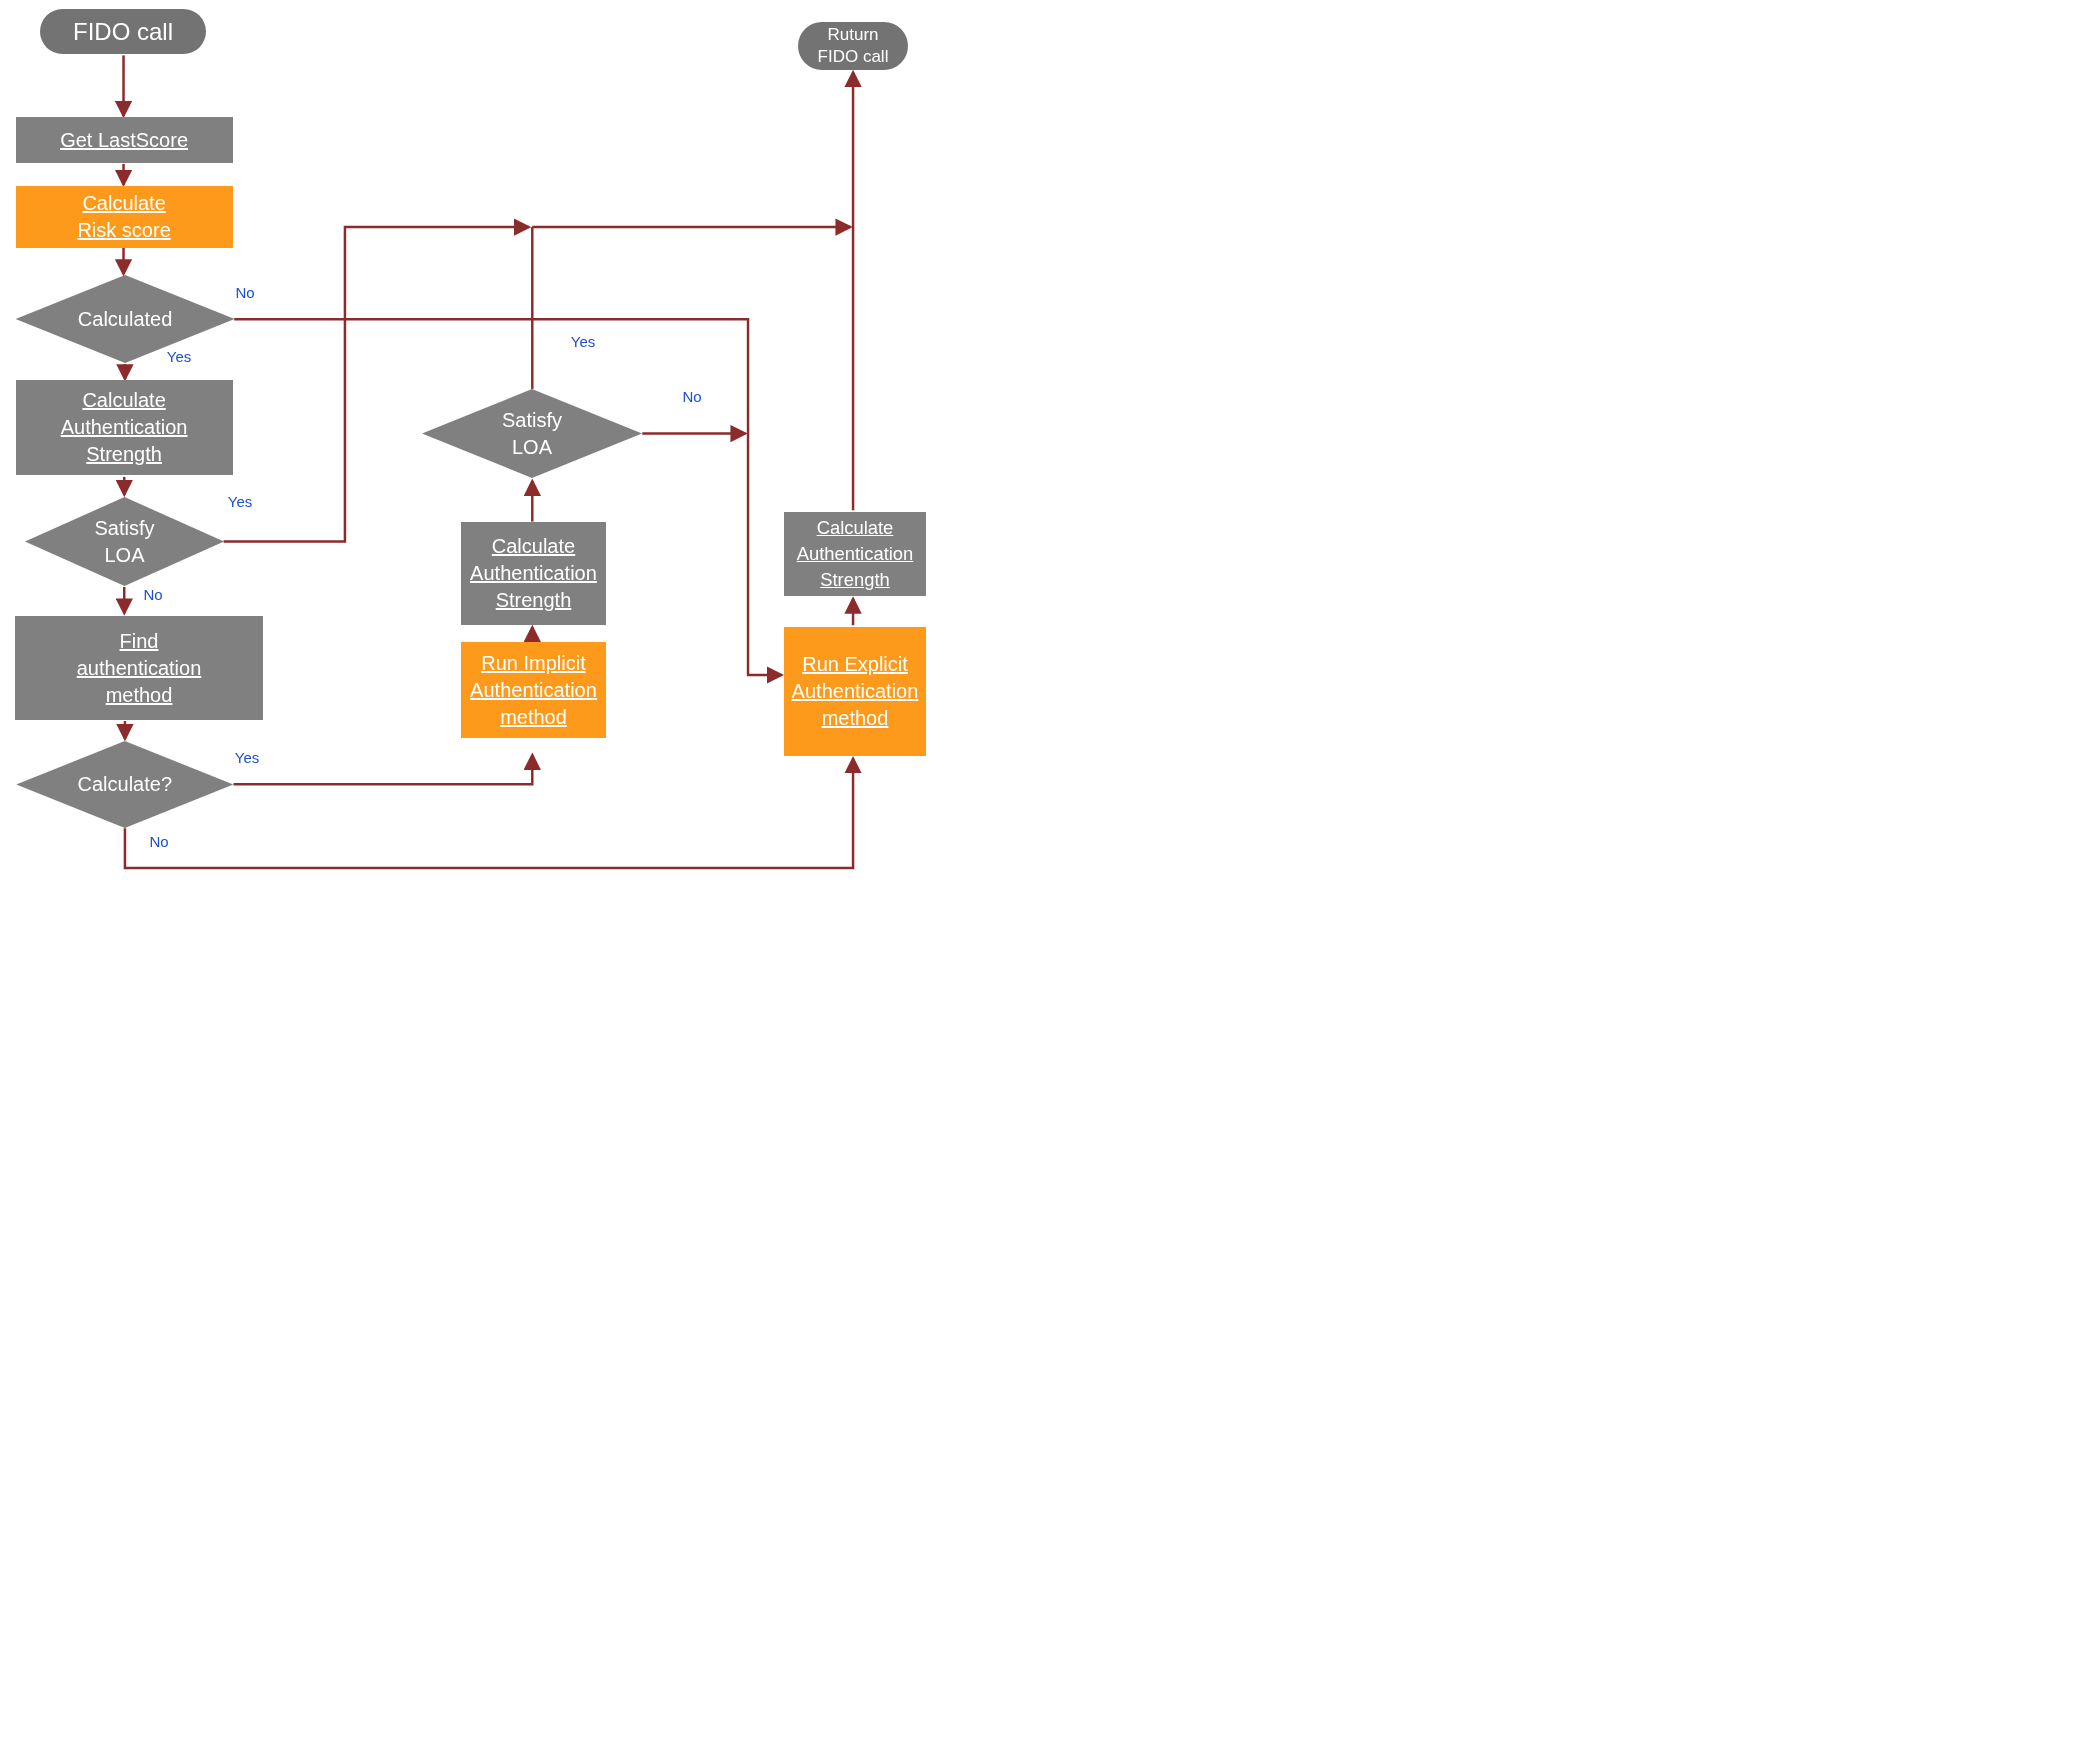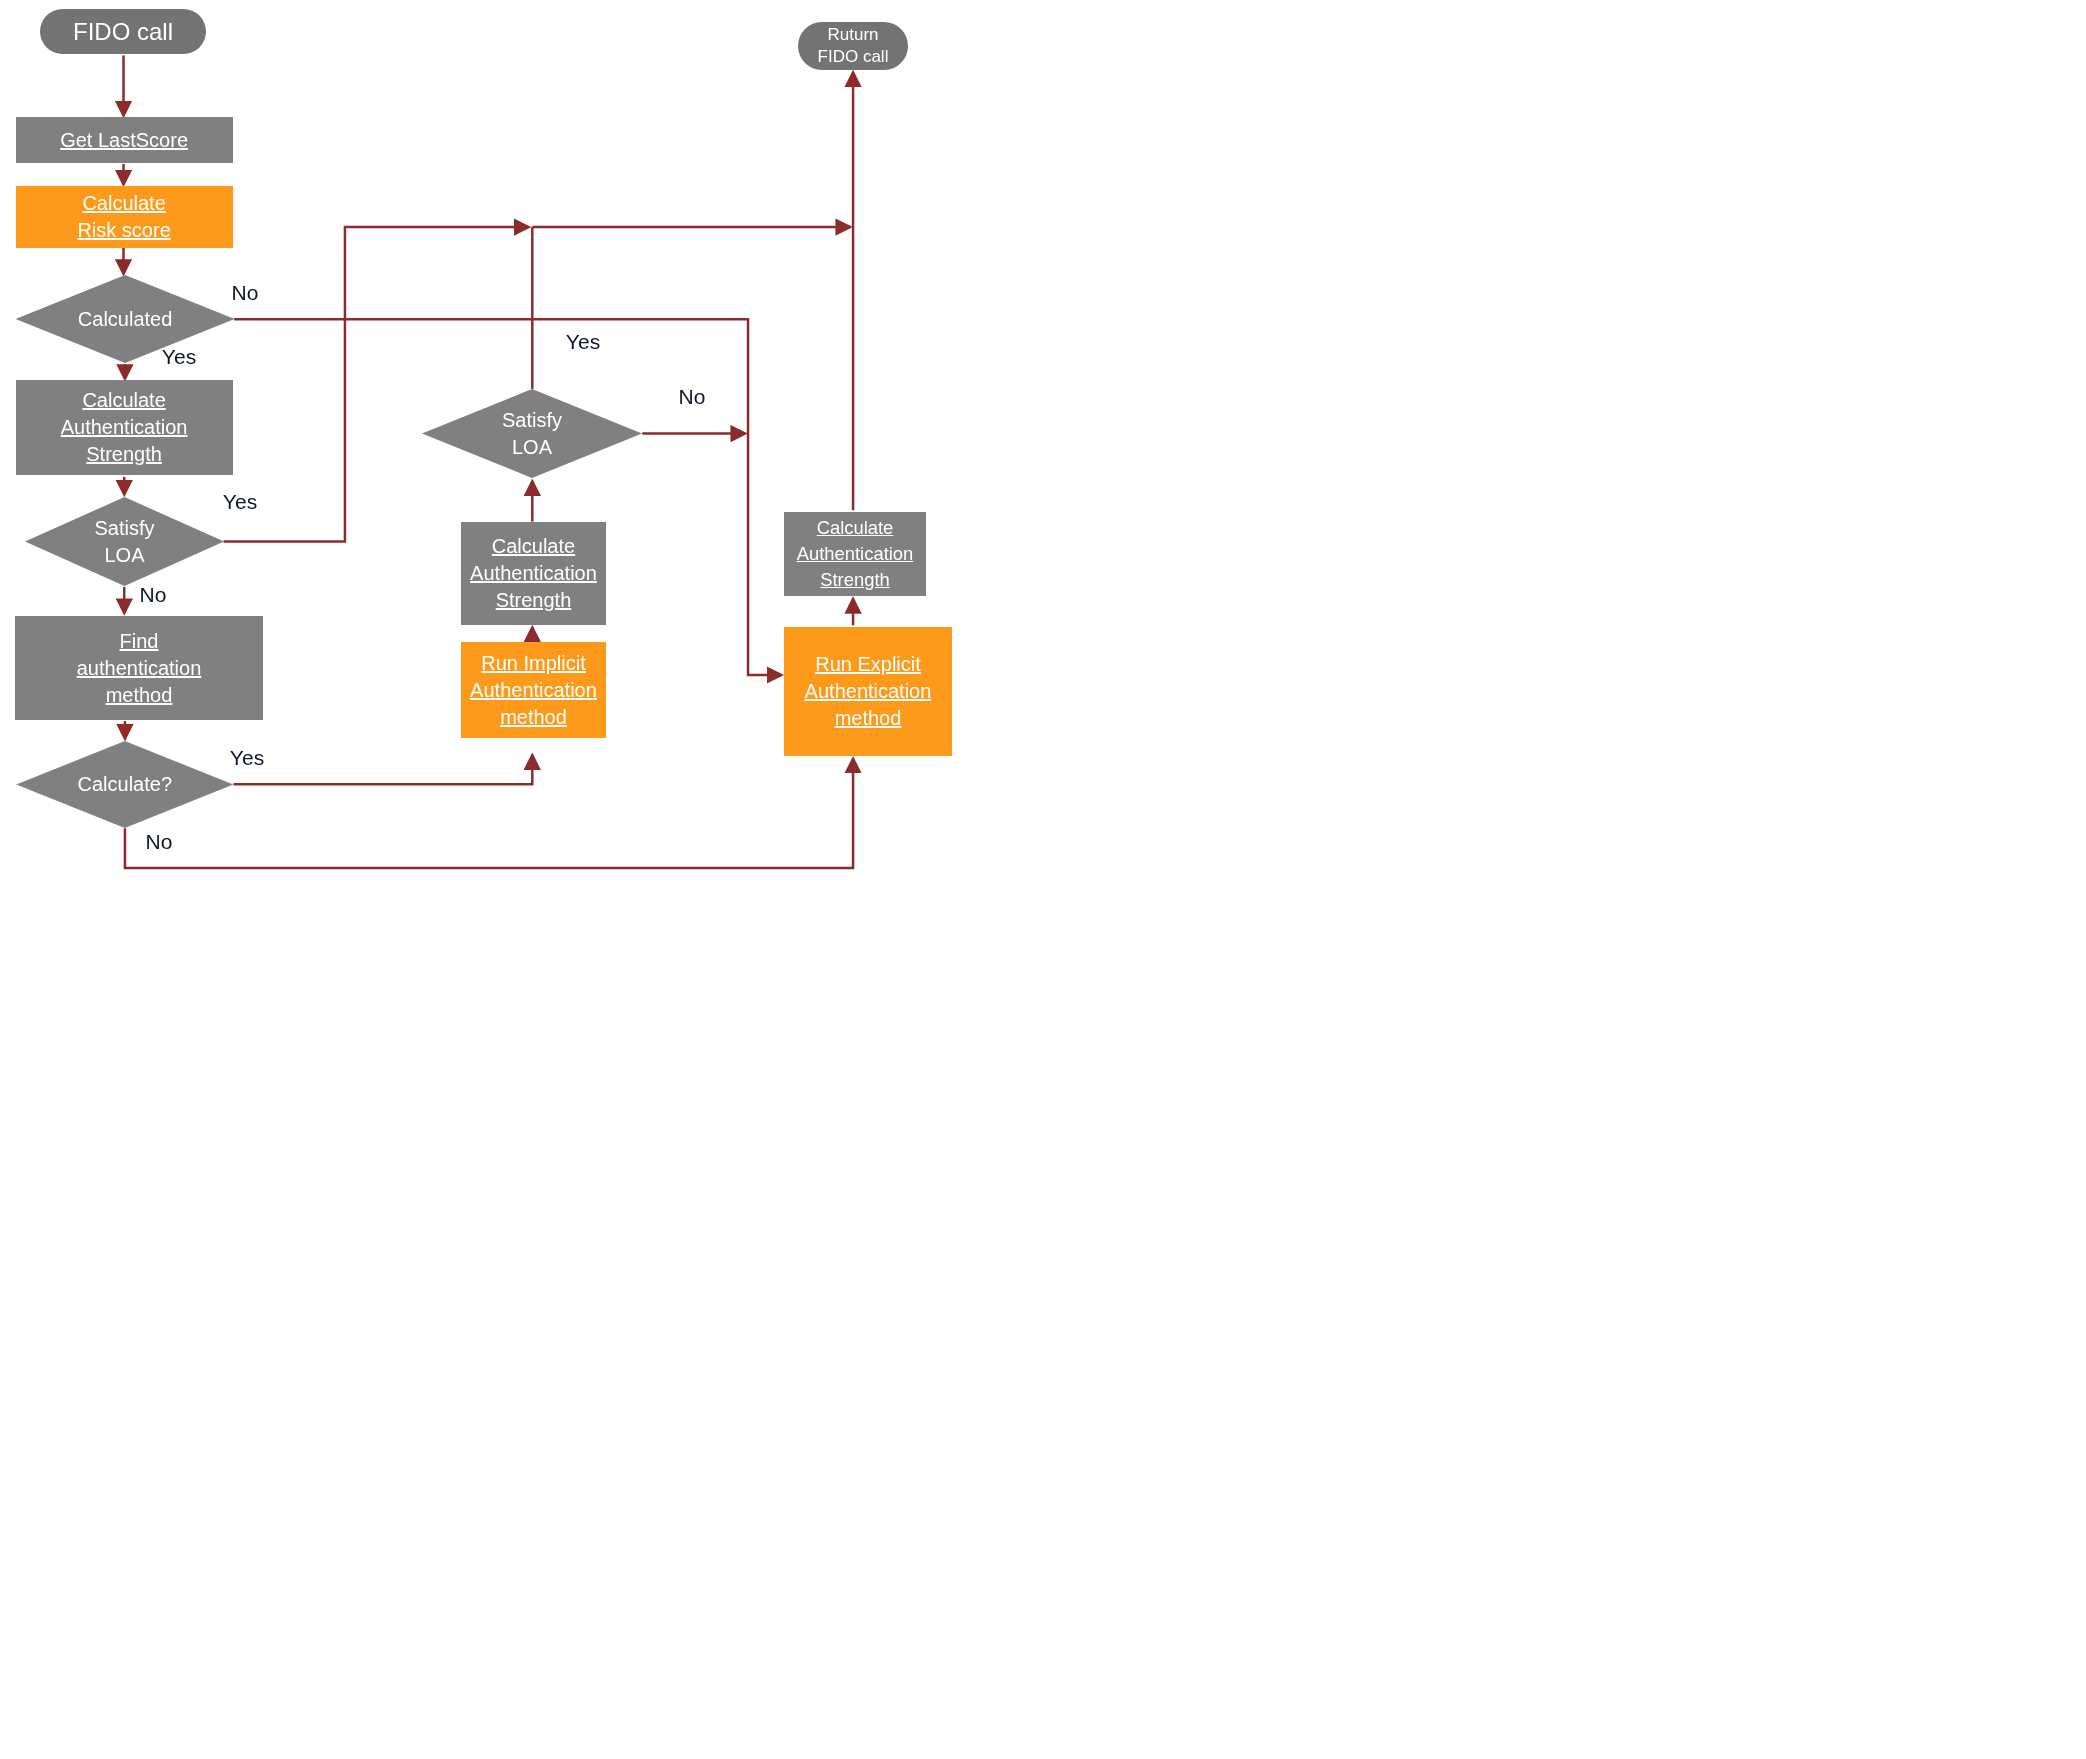--- a/index.html
+++ b/index.html
@@ -24,22 +24,22 @@
   .pill{border-radius:43px;}
   .pill.big{font-size:24px;line-height:28px;}
   .pill.small{font-size:17px;line-height:22px;}
   .diamond{clip-path:polygon(50% 0,100% 50%,50% 100%,0 50%);}
   .compact{font-size:18.4px;line-height:26px;}
   .green{background:#737373;}
   .gray{background:#808080;}
   .orange{background:#FD9A1B;}
   .edge-label{
     position:absolute;
-    color:#0f172a;
-    font-size:21px;line-height:23.4px;
+    color:#1d4ed8;
+    font-size:15px;line-height:23.4px;
     transform:translate(-50%,-50%);
     white-space:nowrap;
   }
 </style>
 </head>
 <body>
 
 <div class="stage" id="stage" style="width: 1044px; height: 880px; background: rgb(255, 255, 255);">
   <svg id="edge-layer" xmlns="http://www.w3.org/2000/svg" width="1044" height="880" viewBox="0 0 1471 1240">
     <defs>
@@ -115,21 +115,21 @@
       </div>
       <div class="node pill green small" style="left: 798px; top: 22px; width: 110px; height: 48px;">
         <span class="line">Ruturn</span>
         <span class="line">FIDO call</span>
       </div>
       <div class="node rect gray compact" style="left: 784px; top: 512px; width: 142px; height: 84px;">
         <span class="line">Calculate</span>
         <span class="line">Authentication</span>
         <span class="line">Strength</span>
       </div>
-      <div class="node rect orange" style="left: 784px; top: 627px; width: 168px; height: 129px;">
+      <div class="node rect orange" style="left: 784px; top: 627px; width: 142px; height: 129px;">
         <span class="line">Run Explicit</span>
         <span class="line">Authentication</span>
         <span class="line">method</span>
       </div>
     </div>
   <div id="labels">
       <div class="edge-label" style="left: 245px; top: 293px;">No</div>
       <div class="edge-label" style="left: 179px; top: 357px;">Yes</div>
       <div class="edge-label" style="left: 240px; top: 502px;">Yes</div>
       <div class="edge-label" style="left: 153px; top: 595px;">No</div>

